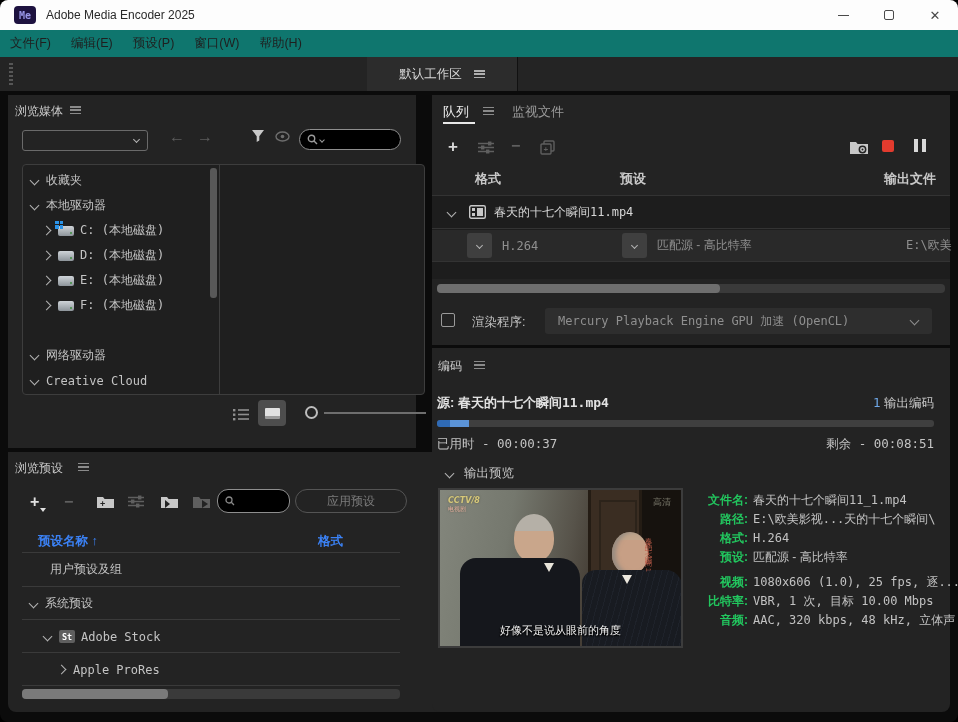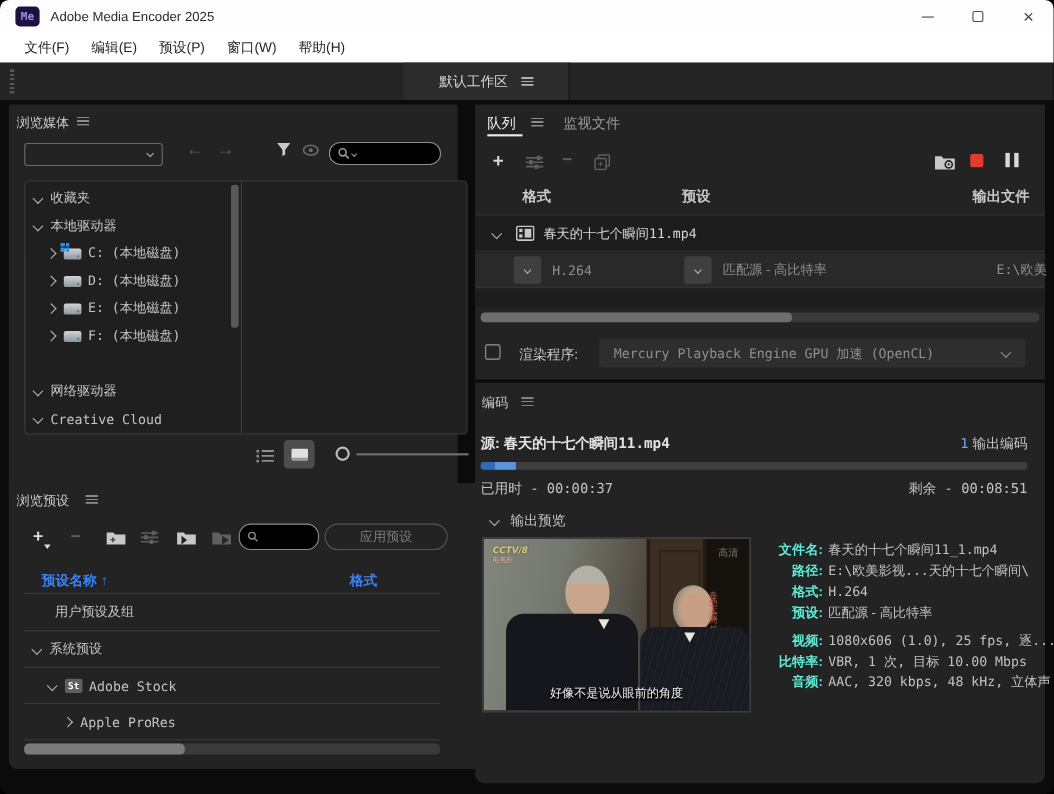--- a/index.html
+++ b/index.html
@@ -9,35 +9,35 @@
   
   .titlebar { position:absolute; left:0; top:0; width:958px; height:30px; background:#fdfdfd; display:flex; align-items:center; }
   .app-icon { width:22px; height:18px; margin-left:14px; border-radius:4px; background:#1d123f; color:#9a97e8; font:bold 10px "DejaVu Sans Mono", monospace; display:flex; align-items:center; justify-content:center; }
   .title-text { margin-left:10px; font-size:12px; color:#2a2a2a; }
   .win-controls { position:absolute; right:0; top:0; height:30px; display:flex; }
   .wbtn { width:46px; height:30px; display:flex; align-items:center; justify-content:center; color:#4a4a4a; font-size:13px; }
   .minbar { width:11px; height:1px; background:#4a4a4a; }
   .maxbox { width:10px; height:10px; border:1px solid #4a4a4a; border-radius:2px; }
 
   
-  .menubar { position:absolute; left:0; top:30px; width:958px; height:27px; background:#ffffff; display:flex; align-items:center; padding-left:12px; }
+  .menubar { position:absolute; left:0; top:30px; width:958px; height:27px; background:#0f766e; display:flex; align-items:center; }
   .menu-item { font-size:12.5px; color:#1f1f1f; padding:4px 10px; }
 
   
   .wsbar { position:absolute; left:0; top:57px; width:958px; height:34px; background:#242424; }
   .grip { position:absolute; left:9px; top:6px; width:4px; height:22px; background:repeating-linear-gradient(#565656 0 2px, transparent 2px 4px); }
   .ws-tab { position:absolute; left:367px; top:0; width:151px; height:34px; background:#2c2c2c; border-right:1px solid #111; display:flex; align-items:center; justify-content:center; gap:12px; }
   .ws-label { font-size:12.5px; color:#d8d8d8; }
   .hamb { width:11px; height:8px; background:repeating-linear-gradient(#b0b0b0 0 1.5px, transparent 1.5px 3.4px); display:inline-block; }
   .hamb.dim { background:repeating-linear-gradient(#8a8a8a 0 1.5px, transparent 1.5px 3.4px); }
 
   
   .panel { position:absolute; background:#232323; }
   #panel-media   { left:8px;   top:95px;  width:408px; height:353px; }
-  #panel-presets { left:8px;   top:439px; width:463px; height:260px; border-radius:0 0 8px 8px; }
+  #panel-presets { left:8px;   top:452px; width:463px; height:260px; border-radius:0 0 8px 8px; }
   #panel-queue   { left:432px; top:95px;  width:518px; height:250px; }
   #panel-encode  { left:432px; top:348px; width:518px; height:364px; border-radius:0 0 8px 8px; }
 
   .panel-title { position:absolute; font-size:12px; color:#cacaca; }
 
   
   .chev { width:7px; height:7px; border-right:1.6px solid #b4b4b4; border-bottom:1.6px solid #b4b4b4; display:inline-block; }
   .chev.down { transform:rotate(45deg); }
   .chev.right { transform:rotate(-45deg); }
   .chev.sm { width:5px; height:5px; }
@@ -110,21 +110,21 @@
   .man { position:absolute; bottom:0; }
   .head { position:absolute; border-radius:50% 50% 46% 46%; }
   .bodyshape { position:absolute; bottom:0; }
   .collar { position:absolute; width:0; height:0; }
   .cctv { position:absolute; left:8px; top:6px; font:italic bold 8px "DejaVu Sans", sans-serif; color:#d6c87a; text-shadow:0 0 2px #554; }
   .cctv small { display:block; font:normal 6px "DejaVu Sans", sans-serif; color:#e4b0a0; font-style:normal; }
   .hd-badge { position:absolute; right:10px; top:6px; font-size:9px; color:rgba(195,195,175,.55); }
   .vbanner { position:absolute; left:203px; top:42px; writing-mode:vertical-rl; font-size:7.5px; letter-spacing:3px; color:rgba(195,95,75,.8); }
   .subtitle { position:absolute; left:0; right:0; bottom:8px; text-align:center; font-size:11px; color:#f2f2f2; text-shadow:1px 1px 1px #000, -1px 1px 1px #000; }
   .inforow { display:flex; font-size:12px; line-height:19px; }
-  .ilabel { width:58px; text-align:right; font-weight:bold; color:#5eead4; flex:none; }
+  .ilabel { width:58px; text-align:right; font-weight:bold; color:#22c55e; flex:none; }
   .ival { margin-left:5px; color:#c2c2c2; white-space:nowrap; }
   .gap-above { margin-top:6px; }
 
   svg { display:block; }
 </style>
 </head>
 <body>
 
 <div class="win">
 

